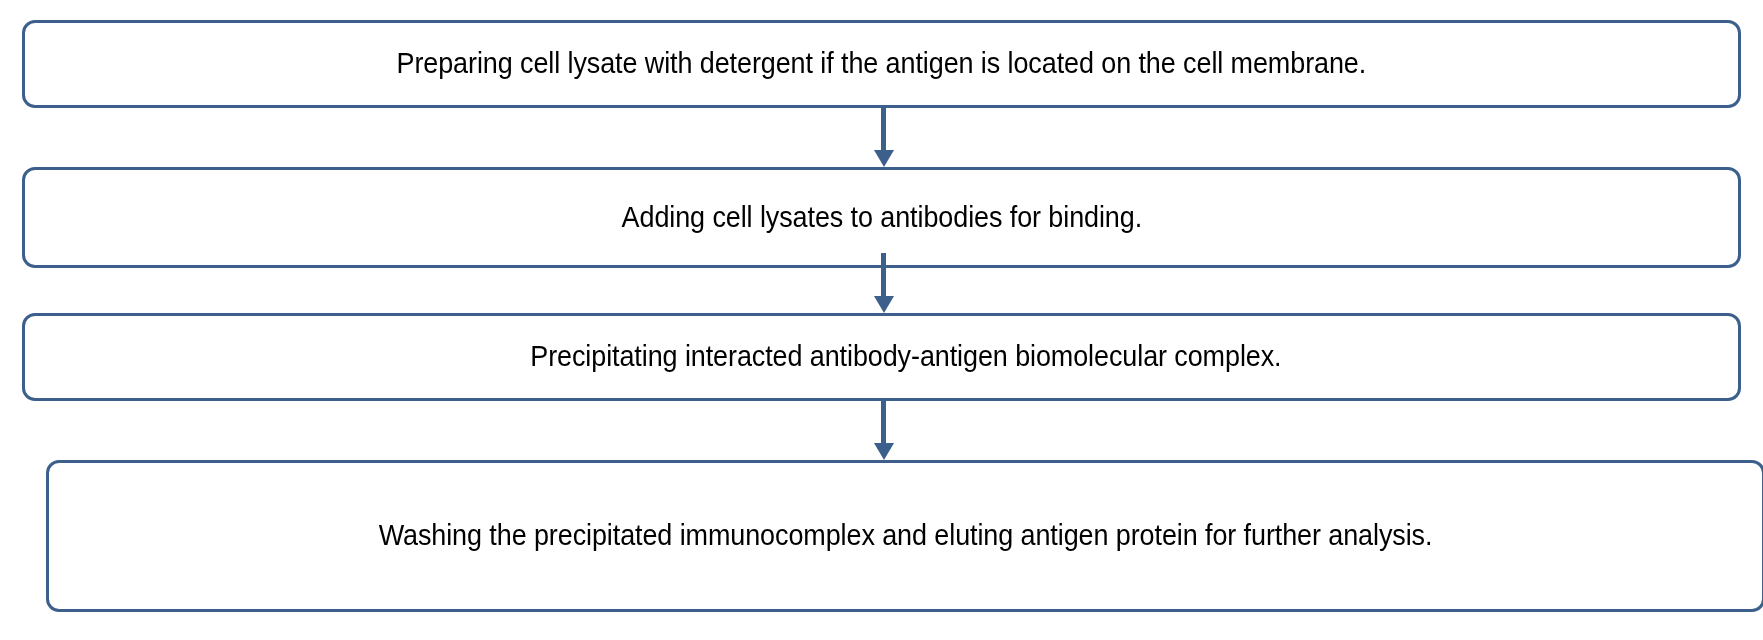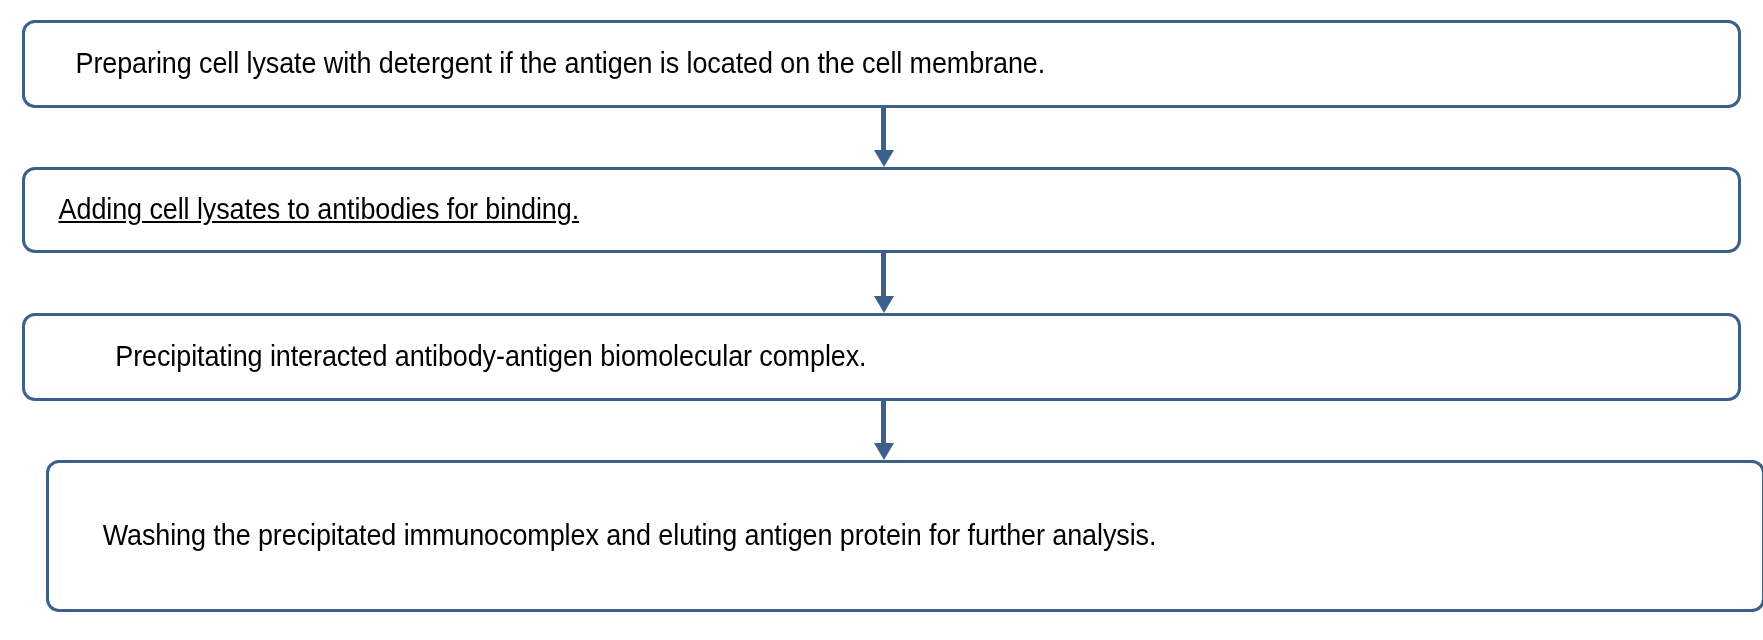--- a/index.html
+++ b/index.html
@@ -18,34 +18,35 @@
   .flow-step {
     position: absolute;
     left: 22px;
     width: 1719px;
     box-sizing: border-box;
     background: #ffffff;
     border: 3px solid #3c5f8c;
     border-radius: 13px;
     display: flex;
     align-items: center;
+    justify-content: center;
   }
   .step-label {
     color: #000000;
     font-size: 29px;
     line-height: 1.15;
     letter-spacing: -0.1px;
     text-align: center;
     transform: scaleX(0.93);
     transform-origin: center center;
     white-space: nowrap;
     padding: 0 14px;
   }
   .step-1 { top: 20px;  height: 88px; }
-  .step-2 { top: 167px; height: 86px; text-decoration: underline; }
+  .step-2 { top: 167px; height: 101px; }
   .step-3 { top: 313px; height: 88px; padding-left: 48px; }
   .step-4 { top: 460px; height: 152px; margin-left: 24px; }
 
   .connector {
     position: absolute;
     left: 874px;
     width: 20px;
     pointer-events: none;
   }
   .connector .shaft {

